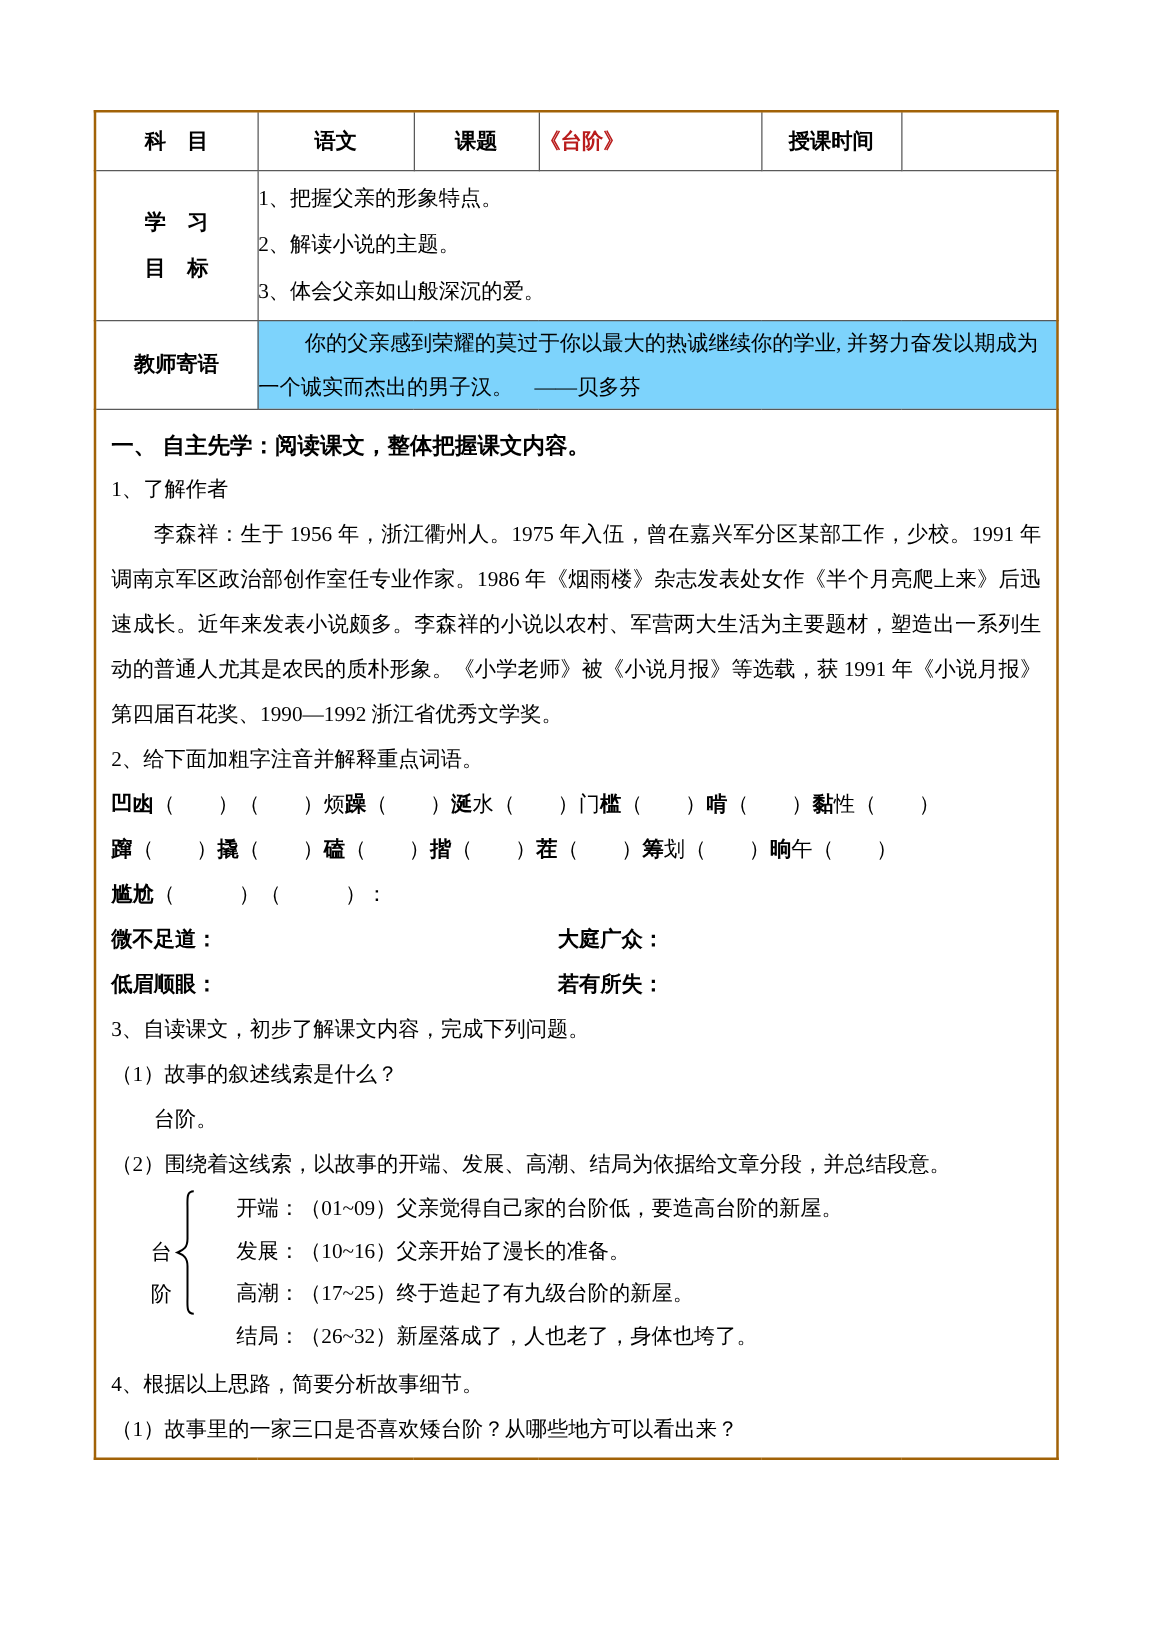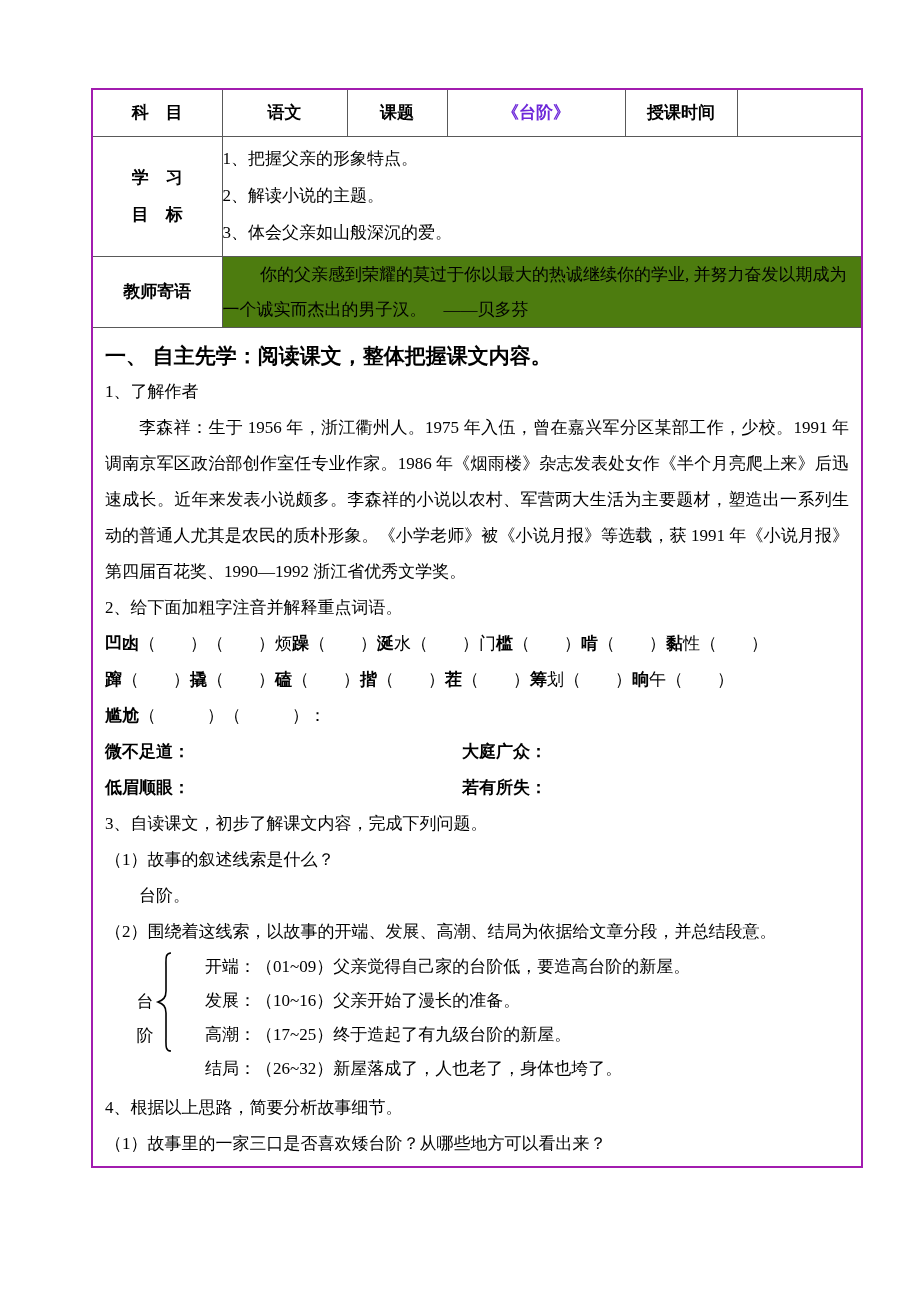--- a/index.html
+++ b/index.html
@@ -2,48 +2,48 @@
 <html><head>
 <meta charset="utf-8">
 <style>
   html,body{margin:0;padding:0;}
   body{
     width:920px;height:1302px;background:#ffffff;position:relative;
     font-family:"Liberation Serif","DejaVu Serif",serif;
     color:#000;
   }
   .doc-table{
-    position:absolute;left:91px;top:88px;width:770px;
+    position:absolute;left:75px;top:88px;width:770px;
     border-collapse:collapse;table-layout:fixed;
-    border:2px solid #a21caf;
+    border:2px solid #a16207;
   }
   .doc-table td{
     border:1px solid #595959;
     padding:0;vertical-align:middle;
     font-size:17px;
   }
   .cell-label{
     font-family:"Liberation Sans","DejaVu Sans",sans-serif;
     font-weight:bold;text-align:center;
   }
   .topic-title{
-    color:#6d28d9;font-weight:bold;font-size:21px;text-align:center;
+    color:#b91c1c;font-weight:bold;font-size:21px;text-align:left;
     font-family:Liberation Mono, monospace;
   }
   .goals-cell{padding:6px 16px;}
   .goals-list{display:flex;flex-direction:column;justify-content:space-around;height:112px;}
   .goals-list div{line-height:24px;}
   .message-cell{padding:2px 14px;}
   .message-cell p{margin:0;text-indent:2.2em;line-height:35px;}
   .main-cell{vertical-align:top !important;padding:10px 12px 0 12px !important;height:828px;}
   .main-cell p{margin:0;line-height:36px;}
   .bold-sans{
     font-family:"Liberation Sans","DejaVu Sans",sans-serif;font-weight:bold;
   }
-  .section-title{font-size:21px;}
+  .section-title{font-size:18px;}
   .para-author{text-align:justify;text-indent:2em;}
   .word-line{display:flex;line-height:36px;}
   .word-line-last{line-height:36px;}
   .word-line b,.word-line-last b,.def-term{
     font-family:"Liberation Sans","DejaVu Sans",sans-serif;font-weight:bold;
   }
   .def-row{display:flex;line-height:36px;}
   .def-left{width:48%;}
   .answer-line{padding-left:34px;}
   .diagram{position:relative;height:140px;margin-left:14px;}
@@ -84,21 +84,21 @@
     <td colspan="6" class="goals-cell">
       <div class="goals-list">
         <div>1、把握父亲的形象特点。</div>
         <div>2、解读小说的主题。</div>
         <div>3、体会父亲如山般深沉的爱。</div>
       </div>
     </td>
   </tr>
   <tr style="height:70px">
     <td class="cell-label">教师寄语</td>
-    <td colspan="6" class="message-cell" style="background:#4d7c0f">
+    <td colspan="6" class="message-cell" style="background:#7dd3fc">
       <p>你的父亲感到荣耀的莫过于你以最大的热诚继续你的学业, 并努力奋发以期成为一个诚实而杰出的男子汉。　——贝多芬</p>
     </td>
   </tr>
   <tr>
     <td colspan="7" class="main-cell">
 
       <p class="bold-sans section-title">一、 自主先学：阅读课文，整体把握课文内容。</p>
       <p>1、了解作者</p>
       <p class="para-author">李森祥：生于 1956 年，浙江衢州人。1975 年入伍，曾在嘉兴军分区某部工作，少校。1991 年调南京军区政治部创作室任专业作家。1986 年《烟雨楼》杂志发表处女作《半个月亮爬上来》后迅速成长。近年来发表小说颇多。李森祥的小说以农村、军营两大生活为主要题材，塑造出一系列生动的普通人尤其是农民的质朴形象。《小学老师》被《小说月报》等选载，获 1991 年《小说月报》第四届百花奖、1990—1992 浙江省优秀文学奖。</p>
       <p>2、给下面加粗字注音并解释重点词语。</p>

